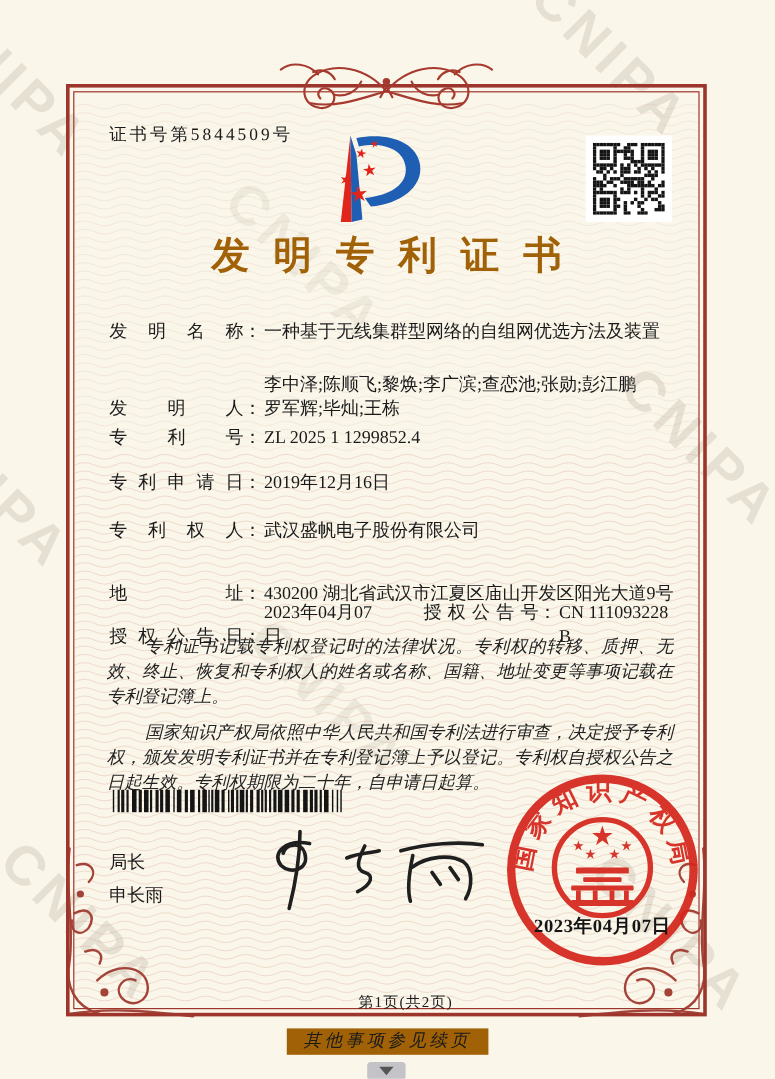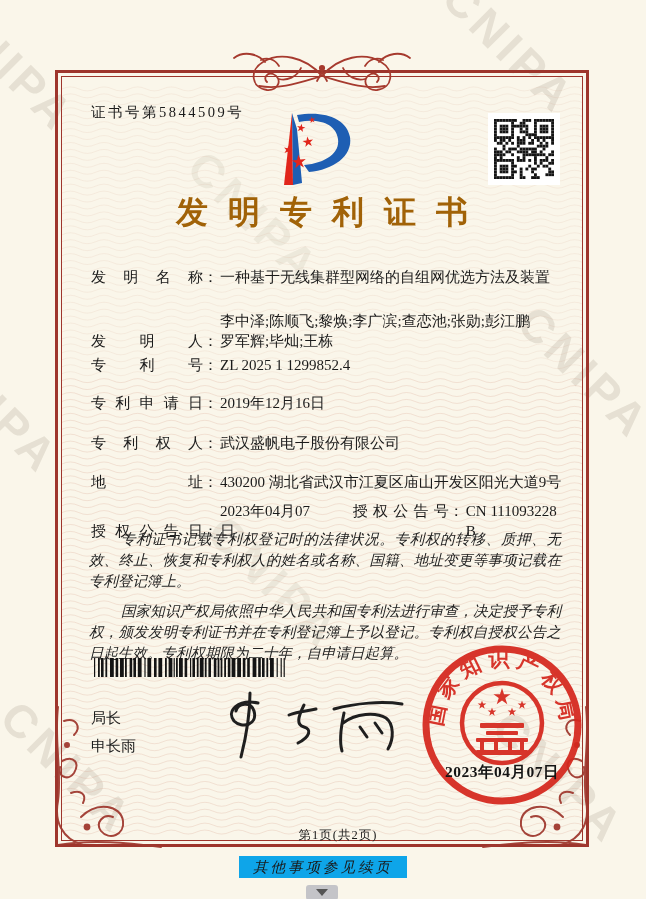--- a/index.html
+++ b/index.html
@@ -42,21 +42,21 @@
   .signature{position:absolute;left:128px;top:612px;width:224px;height:78px;}
   .issuer-title{position:absolute;left:33px;top:636px;font-family:"Liberation Sans","DejaVu Sans",sans-serif;
                 font-size:15px;font-weight:500;}
   .issuer-name{position:absolute;left:33px;top:664px;font-family:"Liberation Sans","DejaVu Sans",sans-serif;
                font-size:15px;font-weight:500;}
   .seal{position:absolute;left:360px;top:568px;width:168px;height:168px;}
   .sealtxt{font-size:21px;font-weight:bold;letter-spacing:6px;fill:#d5271d;font-family:"Liberation Serif",serif;}
   .sealdate{font-size:15.5px;font-weight:bold;fill:#141414;letter-spacing:.5px;font-family:"Liberation Serif",serif;}
   .page-info{position:absolute;left:0;right:0;top:754px;text-align:center;font-size:12.5px;letter-spacing:1px;padding-left:32px;}
   .footer-note{position:absolute;left:0;right:0;top:858px;text-align:center;font-size:14.5px;font-style:italic;letter-spacing:3px;}
-  .footer-note span{background:#0ea5e9;padding:3px 14px;}
+  .footer-note span{background:#a16207;padding:3px 14px;}
   .scroll-btn{position:absolute;left:306px;top:885px;width:32px;height:15px;background:#c4c4c8;border-radius:3px;
               display:flex;align-items:flex-start;justify-content:center;}
   .tri{width:0;height:0;border-left:6px solid transparent;border-right:6px solid transparent;border-top:7px solid #555;margin-top:4px;}
 </style>
 </head>
 <body>
 
 <div class="page">
 
   <span class="wm w1">CNIPA</span>
@@ -403,21 +403,21 @@
         <span class="colon">：</span>
       <span class="fvalue">2019年12月16日</span>
     </div>
 
     <div class="row" style="top:360px">
       <span class="flabel">专利权人</span>
         <span class="colon">：</span>
       <span class="fvalue">武汉盛帆电子股份有限公司</span>
     </div>
 
-    <div class="row" style="top:399px">
+    <div class="row" style="top:412px">
       <span class="flabel">地址</span>
         <span class="colon">：</span>
       <span class="fvalue">430200 湖北省武汉市江夏区庙山开发区阳光大道9号</span>
     </div>
 
     <div class="row" style="top:428px">
       <span class="flabel">授权公告日</span>
         <span class="colon">：</span>
       <span class="fvalue">2023年04月07日</span>
       <span class="pair2">

